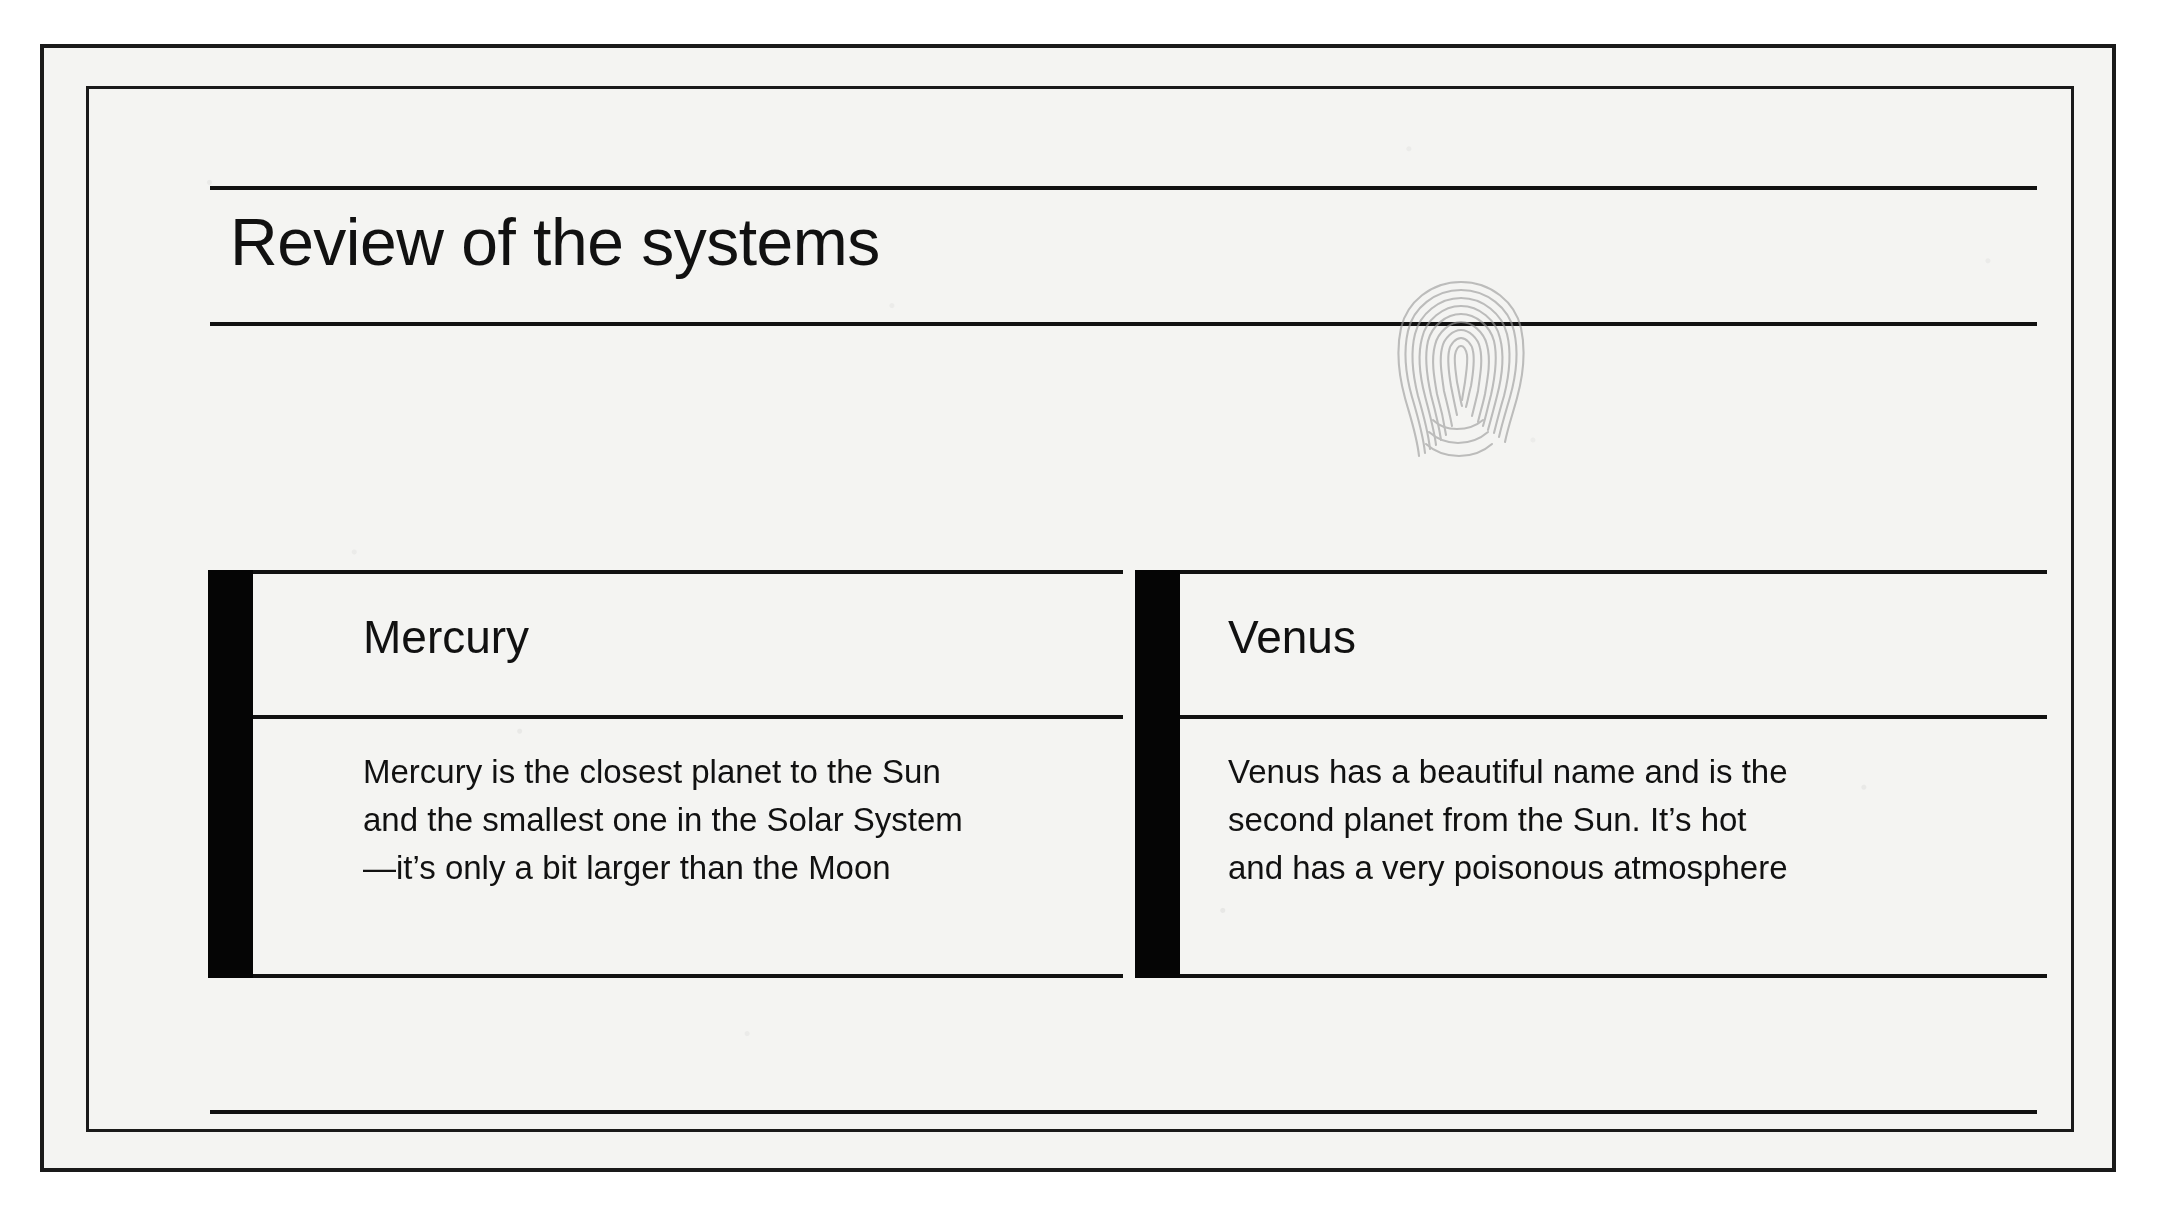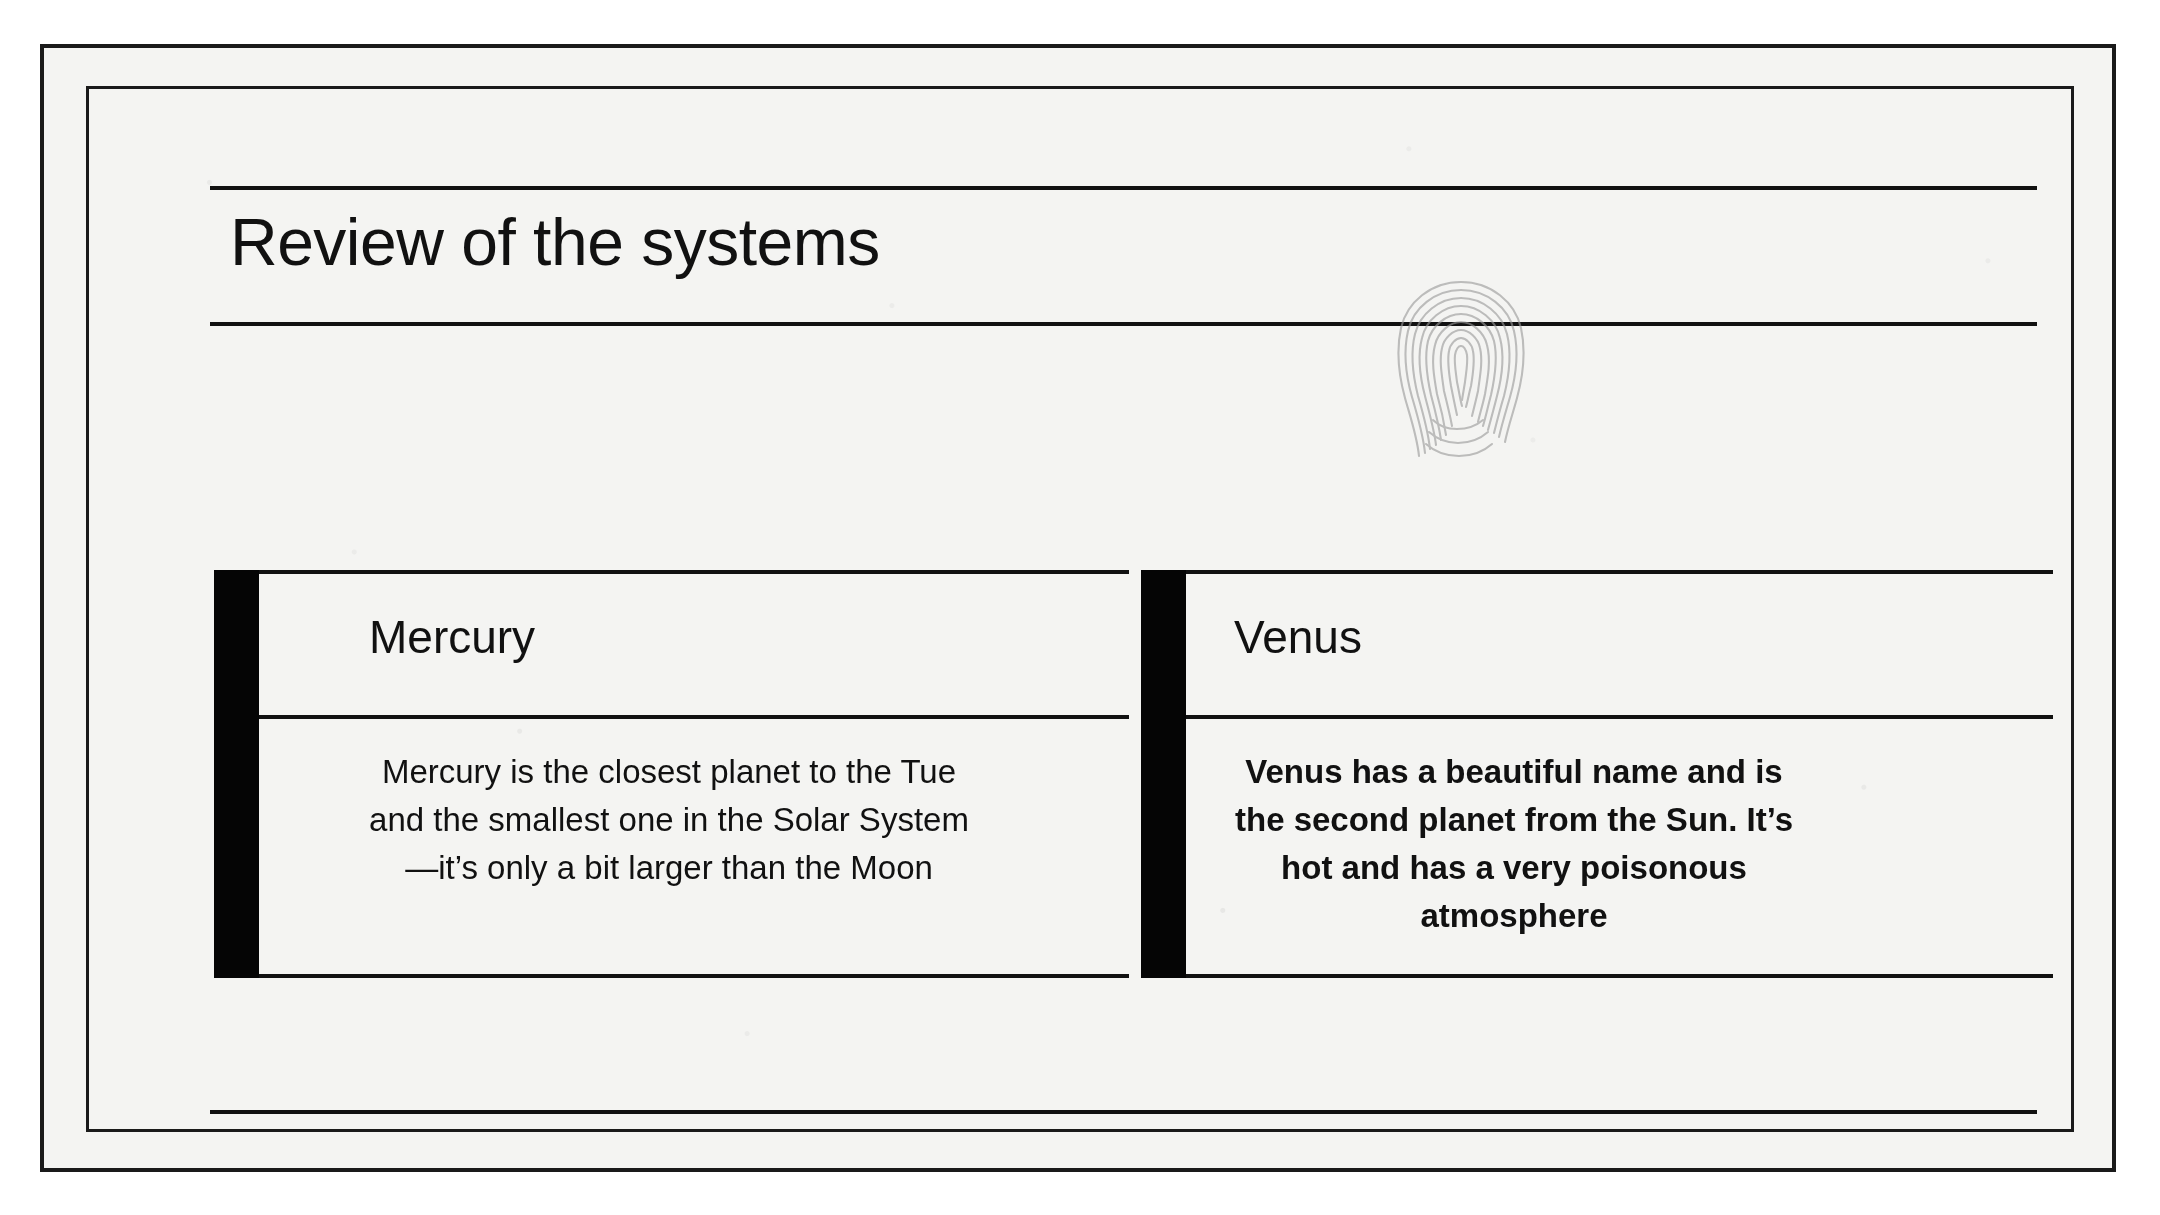--- a/index.html
+++ b/index.html
@@ -88,25 +88,24 @@
     left: 1325px;
     top: 222px;
     width: 185px;
     height: 200px;
     opacity: 0.62;
   }
 
   
   .columns {
     position: absolute;
-    left: 170px;
+    left: 164px;
     top: 522px;
     width: 1827px;
     height: 420px;
-    text-align: center;
   }
   .col {
     position: absolute;
     top: 0;
     height: 100%;
   }
   .col-left  { left: 0px;   width: 915px; }
   .col-right { left: 915px; width: 912px; margin-left: 12px; }
 
   .col-bar {
@@ -148,21 +147,21 @@
     left: 110px;
     top: 178px;
     width: 600px;
     font-size: 33px;
     line-height: 1.45;
     color: #111111;
     white-space: pre-line;
   }
   .col-right .col-heading,
   .col-right .col-text { left: 48px; }
-  .col-right .col-text { width: 560px; font-weight: bold; }
+  .col-right .col-text { width: 560px; }
 
   
   .footer-rule {
     position: absolute;
     left: 166px;
     top: 1062px;
     width: 1827px;
     height: 4px;
     background: #111111;
   }
@@ -206,21 +205,21 @@
 
   <div class="columns">
 
     <div class="col col-left">
       <div class="col-bar"></div>
       <div class="col-body">
         <div class="rule rule-top"></div>
         <div class="rule rule-mid"></div>
         <div class="rule rule-bottom"></div>
         <div class="col-heading">Mercury</div>
-        <div class="col-text">Mercury is the closest planet to the Tue and the smallest one in the Solar System—it’s only a bit larger than the Moon</div>
+        <div class="col-text">Mercury is the closest planet to the Sun and the smallest one in the Solar System—it’s only a bit larger than the Moon</div>
       </div>
     </div>
 
     <div class="col col-right">
       <div class="col-bar"></div>
       <div class="col-body">
         <div class="rule rule-top"></div>
         <div class="rule rule-mid"></div>
         <div class="rule rule-bottom"></div>
         <div class="col-heading">Venus</div>

